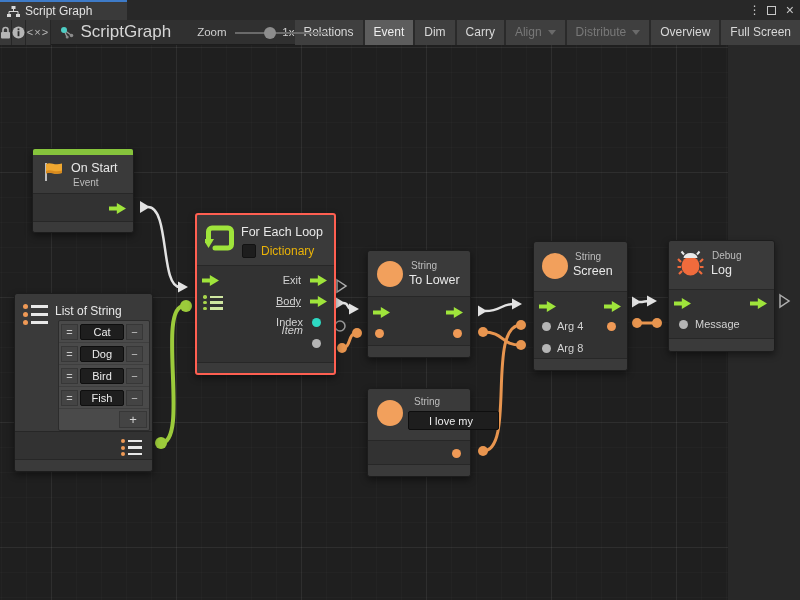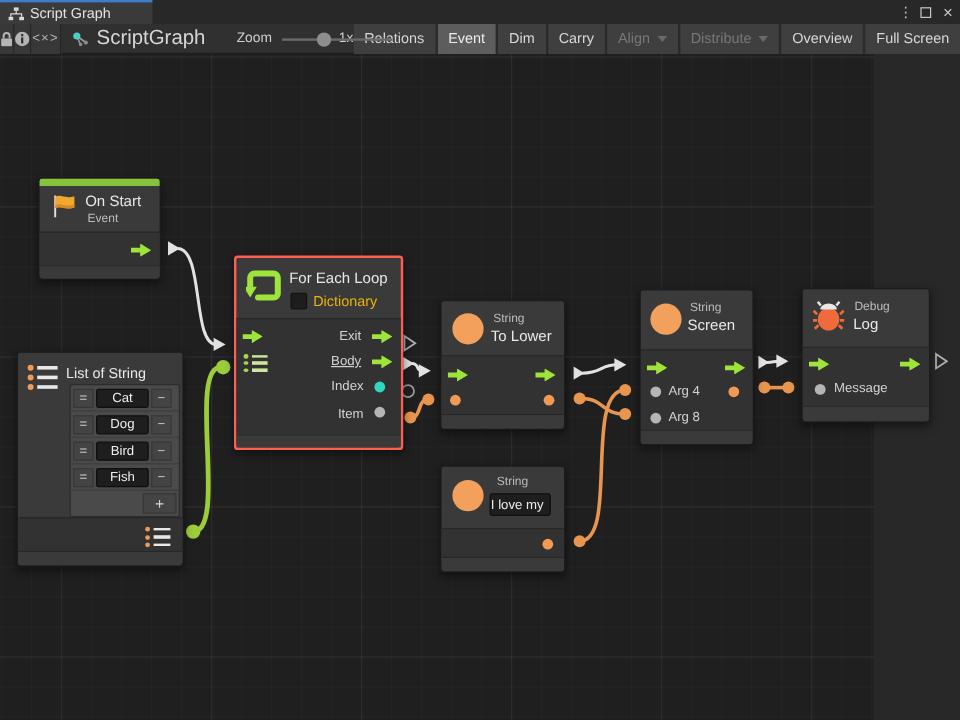--- a/index.html
+++ b/index.html
@@ -57,21 +57,21 @@
   .ncat{position:absolute;font-size:10px;color:#bdbdbd;white-space:nowrap;}
   .plabel{position:absolute;font-size:11px;color:#d2d2d2;white-space:nowrap;}
   .fa{position:absolute;width:17px;height:11px;background:#9fe43b;
       clip-path:polygon(0 32%,46% 32%,46% 0,100% 50%,46% 100%,46% 68%,0 68%);}
   .pdot{position:absolute;width:9px;height:9px;border-radius:50%;}
   .dot-orange{background:#f09a56;}
   .dot-gray{background:#b5b5b5;}
   .dot-teal{background:#2ed9c3;}
   .bigcircle{position:absolute;width:26px;height:26px;border-radius:50%;background:#f2a05c;}
   .strfield{position:absolute;background:#1e1e1e;border:1px solid #0e0e0e;border-radius:2px;
-            color:#ececec;font-size:11px;font-family:"Liberation Sans",sans-serif;padding:0 0;}
+            color:#ececec;font-size:11px;font-family:"Liberation Sans",sans-serif;padding:0 20px;}
   
   .licon{position:absolute;display:flex;flex-direction:column;justify-content:space-between;}
   .licon .lrow{display:flex;align-items:center;gap:3px;}
   .licon .ldot{border-radius:50%;}
   
   .lwidget{position:absolute;background:#4a4a4a;border:1px solid #2c2c2c;border-radius:2px;}
   .lrow2{display:flex;align-items:center;height:21px;border-bottom:1px solid #3e3e3e;padding:0 2px;gap:2px;}
   .cellbtn{width:17px;height:16px;background:#444;border:1px solid #373737;color:#c9c9c9;
            display:flex;align-items:center;justify-content:center;font-size:11px;box-sizing:border-box;}
   .cellfield{width:44px;height:16px;background:#1e1e1e;border:1px solid #0e0e0e;border-radius:2px;
@@ -308,21 +308,21 @@
           </div>
         <div class="lrow">
             <span class="ldot" style="width:3.5px;height:3.5px;background:#a8d44c;"></span>
             <span style="width:13px;height:2.5px;background:#cfe6a0;"></span>
           </div>
       </div>
       <div class="plabel" style="right:33px;top:29px;text-decoration:underline;">Body</div>
       <div class="fa" style="right:7px;top:30px;"></div>
       <div class="plabel" style="right:31px;top:50px;">Index</div>
       <div class="pdot dot-teal" style="right:13px;top:52px;"></div>
-      <div class="plabel" style="right:31px;top:73px;">Item</div>
+      <div class="plabel" style="right:31px;top:58px;font-style:italic;">Item</div>
       <div class="pdot dot-gray" style="right:13px;top:73px;"></div>
     </div>
     <div class="footer"></div>
   </div>
 
   <div class="node" style="left:367px;top:205px;width:104px;height:108px;">
     <div class="bigcircle" style="left:9px;top:10px;"></div>
     <div class="ncat" style="left:43px;top:9px;">String</div>
     <div class="ntitle" style="left:41px;top:22px;">To Lower</div>
     <div class="body" style="top:45px;height:51px;">

